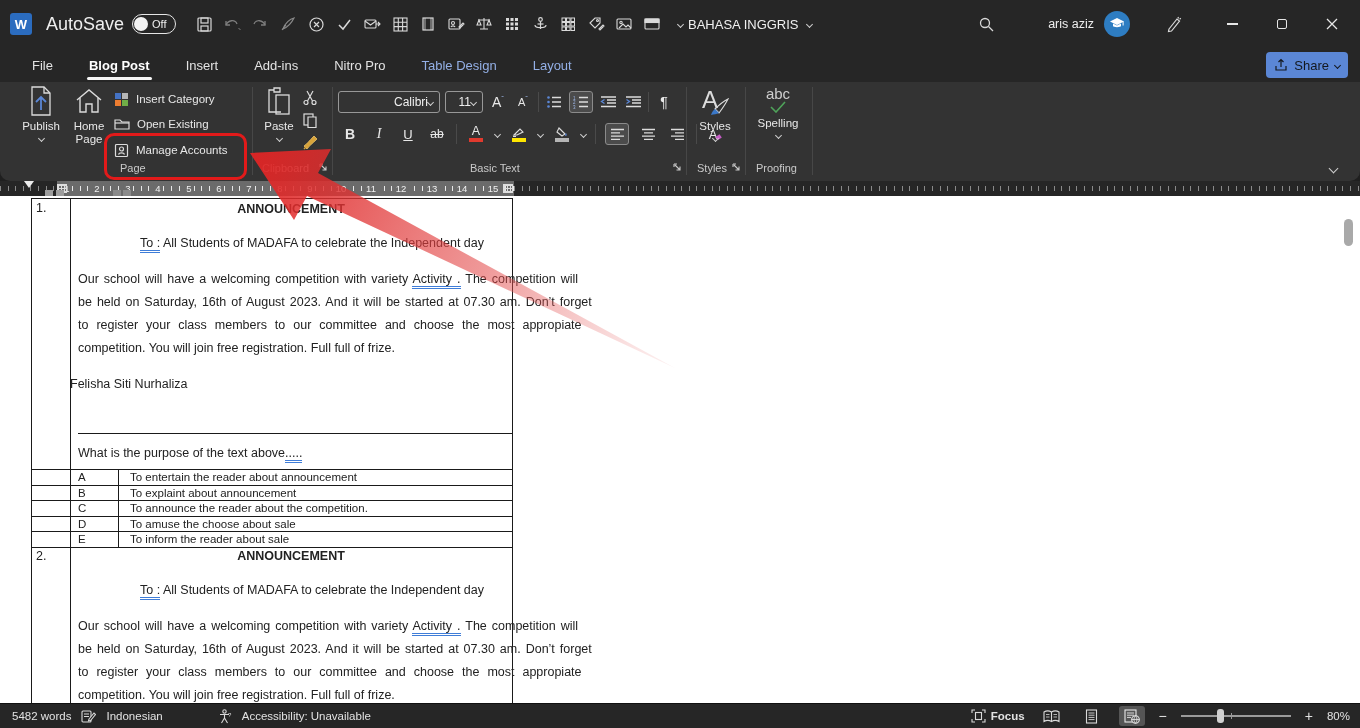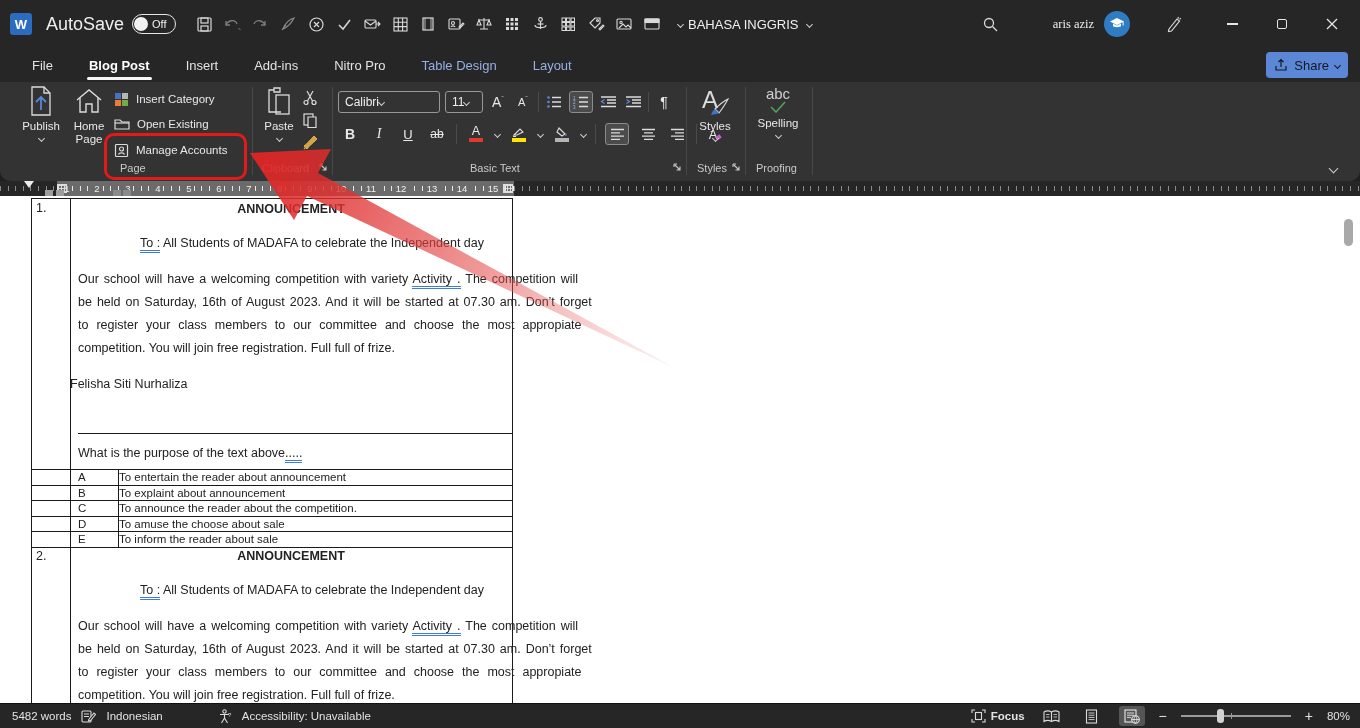--- a/index.html
+++ b/index.html
@@ -13,21 +13,21 @@
   .wlogo { width:22px; height:22px; background:#2b6cbf; border-radius:3px; color:#fff; font-weight:bold; font-size:13px; display:flex; align-items:center; justify-content:center; margin-right:14px; }
   .autosave-lbl { font-size:18px; color:#eee; margin-right:8px; }
   .toggle { width:44px; height:20px; border:1.5px solid #e6e6e6; border-radius:10px; display:flex; align-items:center; padding:1px; margin-right:14px; }
   .knob { width:14px; height:14px; border-radius:50%; background:#f2f2f2; margin-right:4px; }
   .toggle-state { font-size:11px; color:#eee; }
   .qicon { width:28px; height:28px; display:flex; align-items:center; justify-content:center; border-radius:4px; }
   .qicon svg { display:block; }
   .chev { width:7px; height:7px; border-right:1.5px solid #cfcfcf; border-bottom:1.5px solid #cfcfcf; transform:rotate(45deg); display:inline-block; }
   .chev.small { width:5px; height:5px; }
   .tb-title { left:688px; top:0; height:48px; display:flex; align-items:center; gap:8px; font-size:13px; color:#f0f0f0; }
-  .tb-right { right:6px; top:0; height:48px; display:flex; align-items:center; gap:6px;font-family:Liberation Serif, serif; }
+  .tb-right { right:6px; top:0; height:48px; display:flex; align-items:center; gap:6px; }
   .username { font-size:12.5px; color:#eee; margin-right:4px; }
   .avatar { width:26px; height:26px; border-radius:50%; background:#2e7dc2; display:flex; align-items:center; justify-content:center; }
   .wincap { width:44px; height:48px; display:flex; align-items:center; justify-content:center; }
   .min-glyph { width:11px; height:1.5px; background:#e6e6e6; }
   .max-glyph { width:10px; height:10px; border:1.2px solid #e6e6e6; border-radius:2px; }
 
   
   #tabrow { left:0; top:48px; width:1360px; height:34px; background:#262626; }
   .tabs { left:14px; top:0; height:34px; display:flex; align-items:center; gap:0; }
   .tab { font-size:13px; color:#e3e3e3; padding:0 18px; height:34px; display:flex; align-items:center; position:relative; }
@@ -38,21 +38,21 @@
   .share-btn .chev { border-color:#14191f; }
 
   
   #ribbon { left:0; top:82px; width:1360px; height:99px; background:#333333; border-radius:0 0 10px 10px; }
   .gsep { width:1px; top:5px; height:88px; background:#474747; }
   .bigbtn { display:flex; flex-direction:column; align-items:center; width:46px; }
   .bigbtn .lbl { font-size:11.5px; color:#e8e8e8; margin-top:4px; line-height:13px; text-align:center; }
   .smallbtn { display:flex; align-items:center; gap:7px; height:22px; font-size:11.5px; color:#e8e8e8; }
   .grouplabel { font-size:11px; color:#c9c9c9; }
   .launcher svg { display:block; }
-  .combo { height:22px; border:1px solid #989898; border-radius:3px; background:#333; color:#efefef; font-size:12px; display:flex; align-items:center; justify-content:flex-start; padding:4px 6px; }
+  .combo { height:22px; border:1px solid #989898; border-radius:3px; background:#333; color:#efefef; font-size:12px; display:flex; align-items:center; justify-content:flex-end; padding:4px 6px; }
   .ribicon { height:22px; min-width:20px; display:flex; align-items:center; justify-content:center; color:#e8e8e8; }
   .sel { background:#4b4b4b; border:1px solid #8b8b8b; border-radius:3px; }
   .glyphB { font-weight:bold; font-size:14px; }
   .glyphI { font-style:italic; font-family:"Liberation Serif",serif; font-size:14px; }
   .glyphU { text-decoration:underline; font-size:13px; }
   .glyphS { text-decoration:line-through; font-size:12px; }
   .colorbar { display:flex; flex-direction:column; align-items:center; line-height:11px; font-size:12.5px; }
   .colorbar .bar { width:14px; height:4px; margin-top:1px; }
 
   
@@ -72,21 +72,21 @@
   .hline { height:1px; }
   .dline { position:absolute; white-space:nowrap; }
   .center { text-align:center; }
   .bold { font-weight:bold; }
   .right { }
   .blue-u { border-bottom:3px double #3f7dd8; }
   .sq { text-decoration-style:wavy; text-decoration-color:#e03b30; text-decoration-thickness:1px; text-underline-offset:2px; }
   .ws1 { word-spacing:1.5px; }
   .ws3 { word-spacing:4.5px; }
   .opt-letter { position:absolute; left:78px; font-size:11.5px; }
-  .opt-text { position:absolute; left:119px; font-size:11.5px; }
+  .opt-text { position:absolute; left:130px; font-size:11.5px; }
   .scrollthumb { position:absolute; left:1344px; top:23px; width:9px; height:27px; background:#a9a9a9; border-radius:5px; }
 
   
   #statusbar { left:0; top:703px; width:1360px; height:25px; background:#262626; border-top:1px solid #111; display:flex; align-items:center; font-size:11.5px; color:#e2e2e2; }
   .sb-left { display:flex; align-items:center; gap:10px; margin-left:12px; }
   .sb-right { position:absolute; right:10px; display:flex; align-items:center; gap:14px; }
   .viewbtn { width:26px; height:20px; display:flex; align-items:center; justify-content:center; border-radius:3px; }
   .viewbtn.sel2 { background:#555; }
   .ztrack { position:relative; width:110px; height:2px; background:#9a9a9a; }
   .zthumb { position:absolute; left:36px; top:-6px; width:7px; height:14px; background:#d0d0d0; border-radius:3px; }

